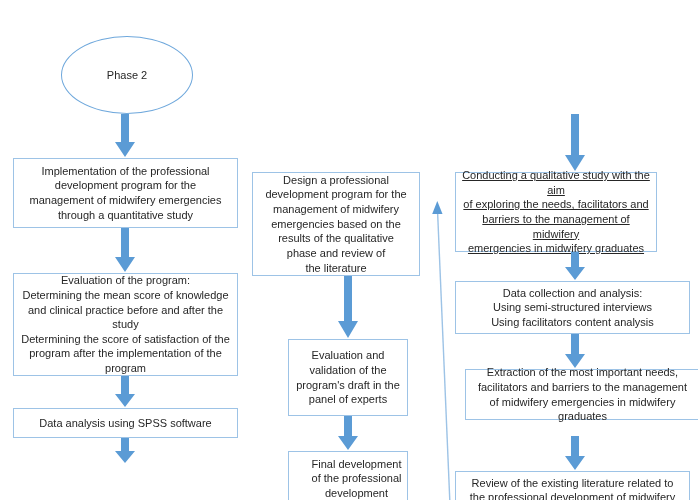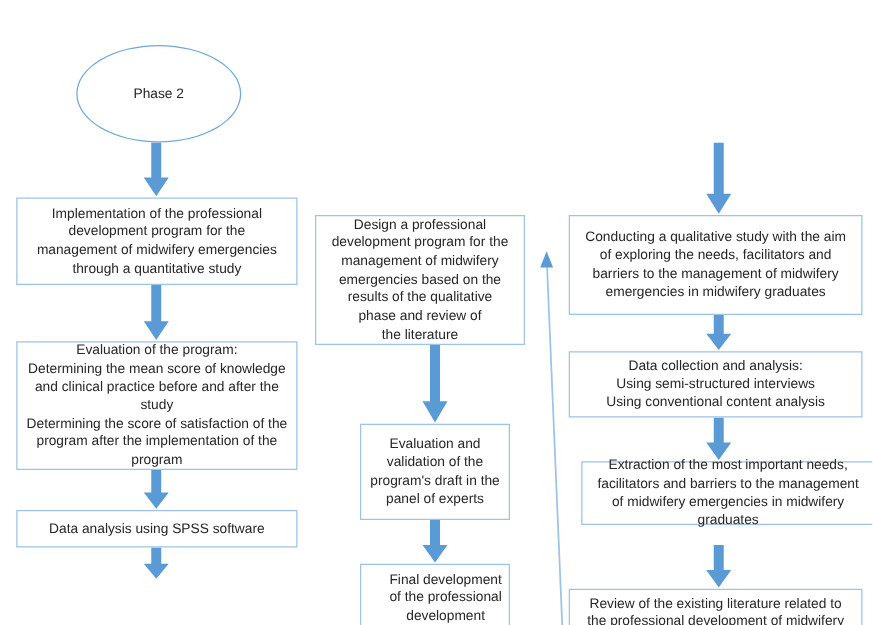--- a/index.html
+++ b/index.html
@@ -137,34 +137,34 @@
 development
 program</div>
 
 
   <div class="arrow" style="left:563px; top:88px; width:24px; height:58px;">
     <svg width="24" height="58" viewBox="0 0 24 58">
       <polygon points="8,0 16,0 16,41 22,41 12,57 2,41 8,41" fill="#5b9bd5"></polygon>
     </svg>
   </div>
 
-  <div class="node" style="left:455px; top:146px; width:235px; height:80px;">Conducting a qualitative study with the aim
+  <div class="node" style="left:455px; top:146px; width:202px; height:80px;text-decoration:underline;">Conducting a qualitative study with the aim
 of exploring the needs, facilitators and
 barriers to the management of midwifery
 emergencies in midwifery graduates</div>
 
   <div class="arrow" style="left:563px; top:226px; width:24px; height:29px;">
     <svg width="24" height="29" viewBox="0 0 24 29">
       <polygon points="8,0 16,0 16,15 22,15 12,28 2,15 8,15" fill="#5b9bd5"></polygon>
     </svg>
   </div>
 
   <div class="node" style="left:455px; top:255px; width:235px; height:53px;">Data collection and analysis:
 Using semi-structured interviews
-Using conventional content analysis</div>
+Using facilitators content analysis</div>
 
   <div class="arrow" style="left:563px; top:308px; width:24px; height:35px;">
     <svg width="24" height="35" viewBox="0 0 24 35">
       <polygon points="8,0 16,0 16,20 22,20 12,34 2,20 8,20" fill="#5b9bd5"></polygon>
     </svg>
   </div>
 
   <div class="node" style="left:465px; top:343px; width:235px; height:51px;">Extraction of the most important needs,
 facilitators and barriers to the management
 of midwifery emergencies in midwifery

